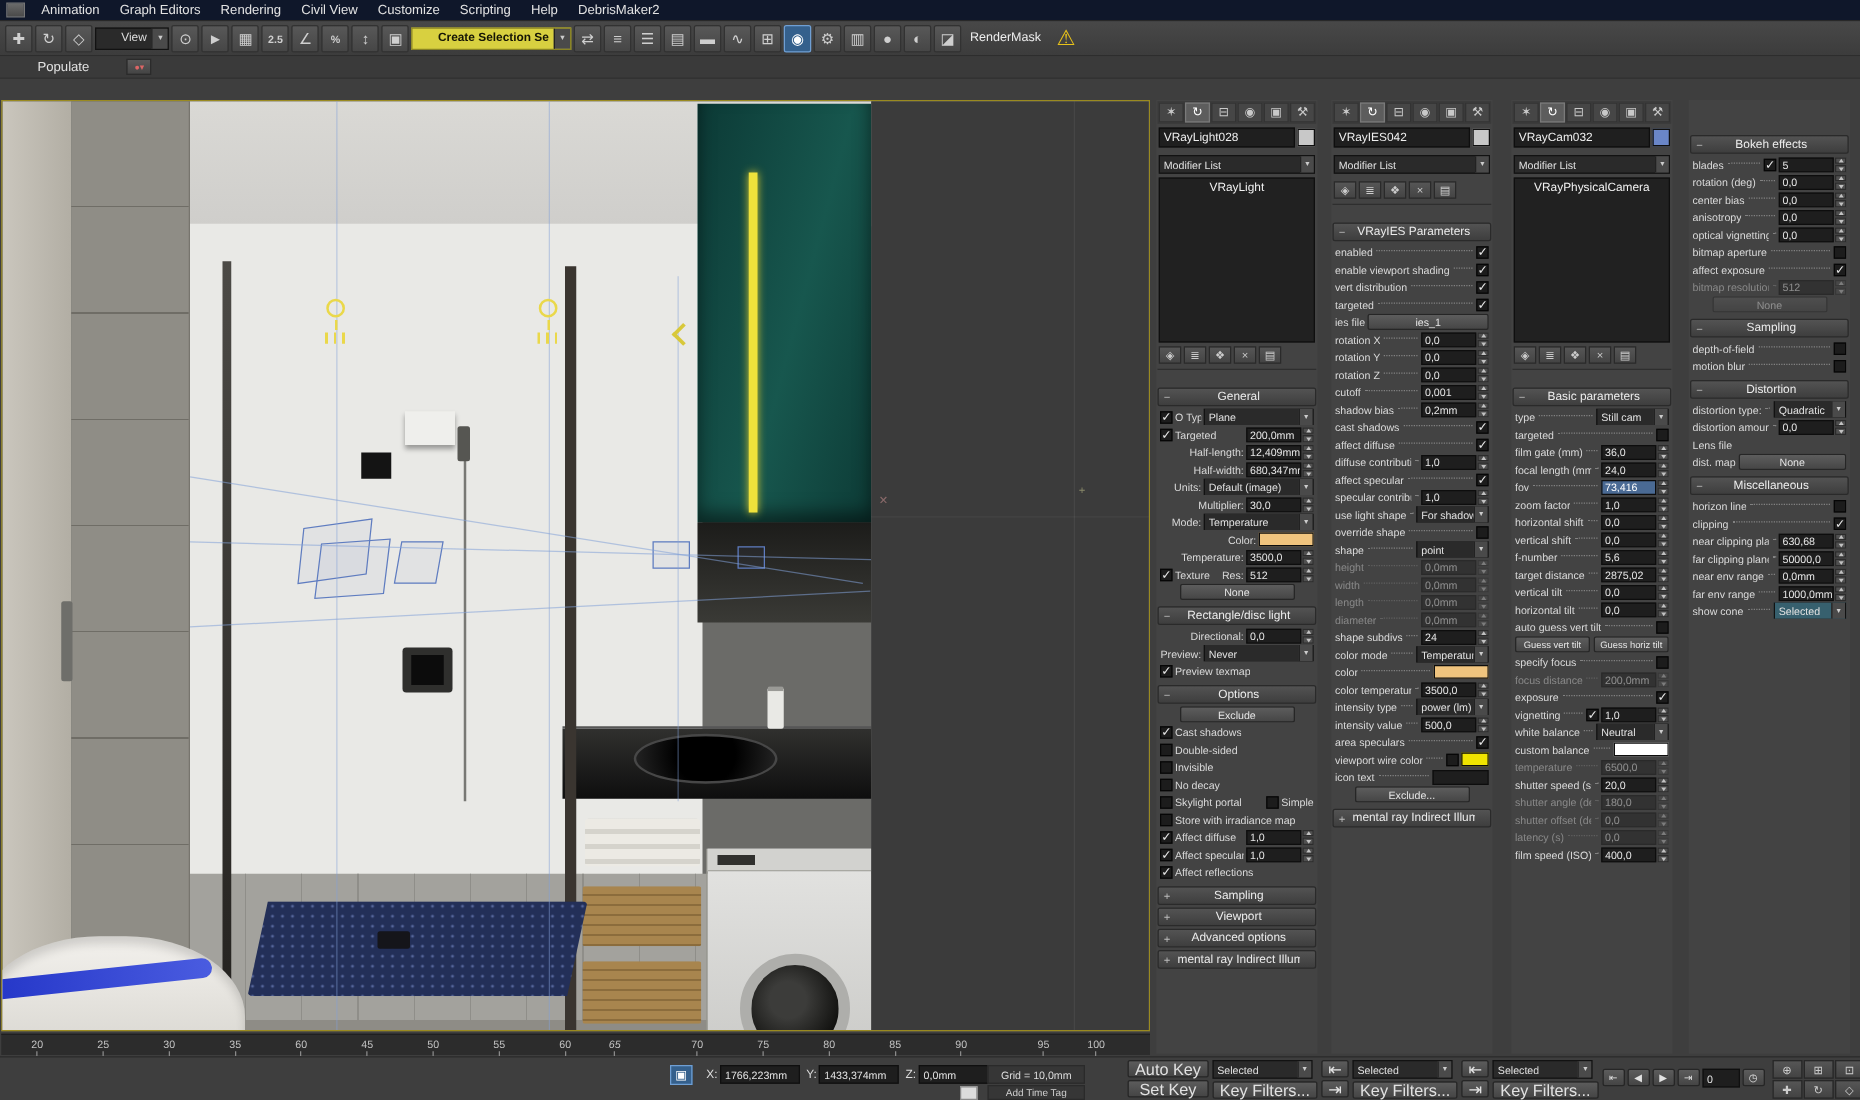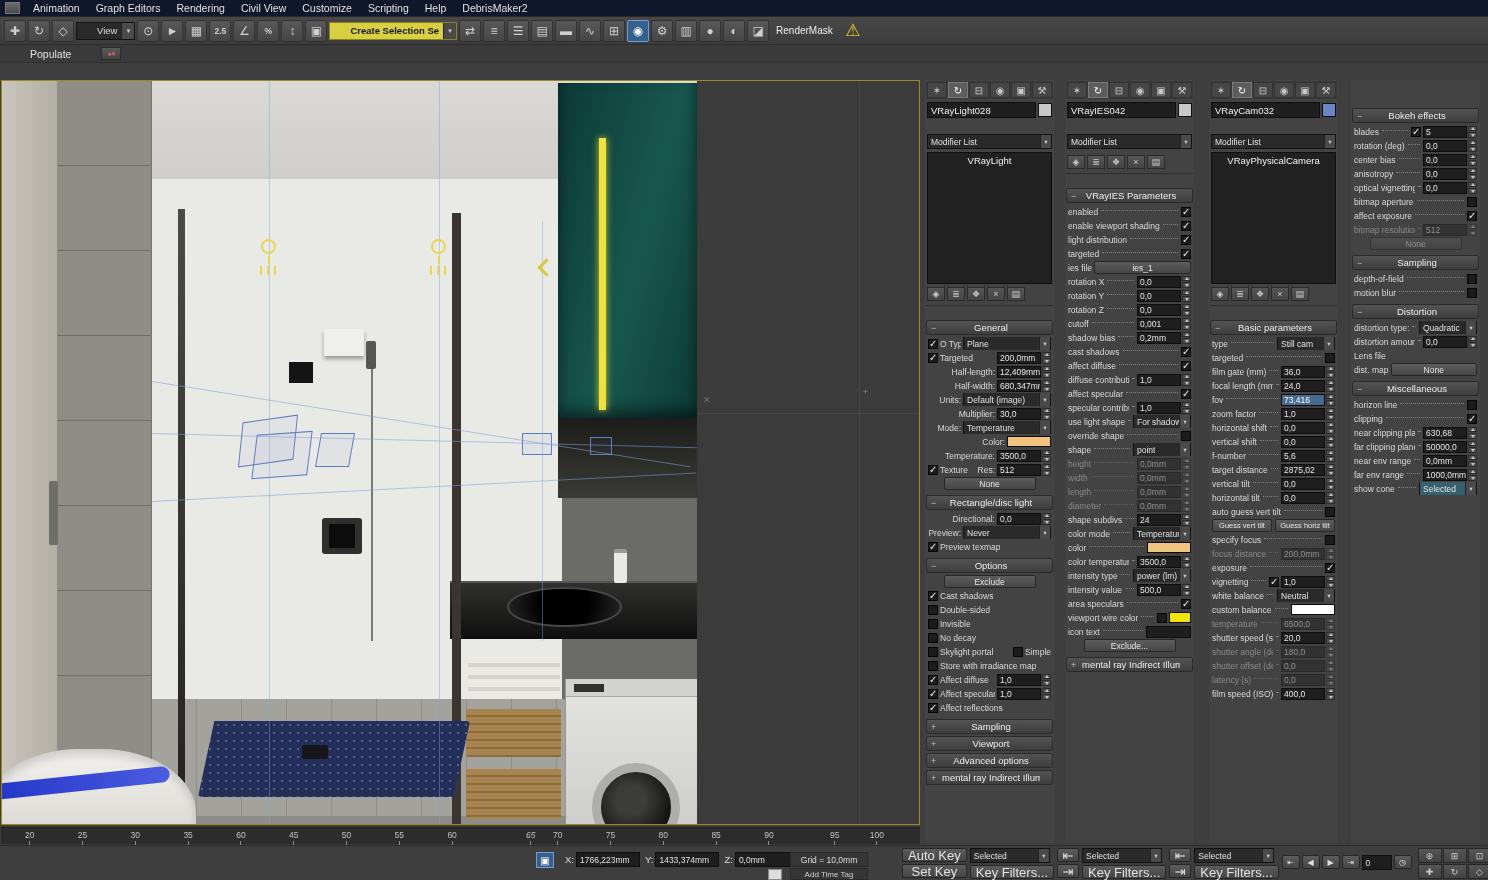--- a/index.html
+++ b/index.html
@@ -104,21 +104,21 @@
 .nbtn{background:linear-gradient(#565656,#434343);border:1px solid #272727;font-size:9px;color:#ccc;display:flex;align-items:center;justify-content:center;}
 
 .panel{position:absolute;top:80px;width:129px;height:763px;background:#434343;overflow:hidden;padding:1px;}
 #panels .panel:nth-child(1){left:925px;}
 #panels .panel:nth-child(2){left:1065px;}
 #panels .panel:nth-child(3){left:1209px;}
 #panels .panel:nth-child(4){left:1351px;}
 .ptabs{display:flex;height:18px;gap:1px;padding:1px;background:#3a3a3a;margin-bottom:3px;}
 .ptab{flex:1;display:flex;align-items:center;justify-content:center;font-size:10px;color:#c9c9c9;background:#464646;border:1px solid #333;}
 .ptab.active{background:#5d5d5d;border-color:#7a7a7a;color:#fff;}
-.pname-row{display:flex;align-items:center;gap:2px;margin:0 1px 16px;}
+.pname-row{display:flex;align-items:center;gap:2px;margin:0 1px 6px;}
 .pname{flex:1;height:16px;background:#1f1f1f;border:1px solid #0e0e0e;font-size:9.5px;display:flex;align-items:center;padding:0 3px;color:#efefef;}
 .pname-sw{width:14px;height:14px;border:1px solid #101010;}
 .ddl{height:15px;background:#2a2a2a;border:1px solid #121212;display:flex;align-items:center;justify-content:space-between;font-size:8.5px;color:#e2e2e2;padding-left:3px;min-width:0;}
 .ddl-t{overflow:hidden;white-space:nowrap;}
 .ddl-a{width:11px;align-self:stretch;background:#4a4a4a;border-left:1px solid #222;font-size:5.5px;display:flex;align-items:center;justify-content:center;color:#ccc;flex:0 0 auto;}
 .ddl.hl{background:#37606e;}
 .ddl.small{width:58px;flex:0 0 auto;}
 .ddl.p1{width:88px;flex:0 0 auto;}
 .pmod{margin:0 1px 3px;}
 .pstack{height:132px;background:#212121;border:1px solid #0f0f0f;margin:0 1px;overflow:hidden;}
@@ -290,21 +290,21 @@
   <div id="track">
       <div class="tick" style="left: 24px;">20</div>
       <div class="tick" style="left: 76.8px;">25</div>
       <div class="tick" style="left: 129.6px;">30</div>
       <div class="tick" style="left: 182.4px;">35</div>
       <div class="tick" style="left: 235.2px;">60</div>
       <div class="tick" style="left: 288px;">45</div>
       <div class="tick" style="left: 340.8px;">50</div>
       <div class="tick" style="left: 393.6px;">55</div>
       <div class="tick" style="left: 446.4px;">60</div>
-      <div class="tick" style="left: 525px; font-style: italic;">65</div>
+      <div class="tick" style="left: 486px; font-style: italic;">65</div>
       <div class="tick" style="left: 552px;">70</div>
       <div class="tick" style="left: 604.8px;">75</div>
       <div class="tick" style="left: 657.6px;">80</div>
       <div class="tick" style="left: 710.4px;">85</div>
       <div class="tick" style="left: 763.2px;">90</div>
       <div class="tick" style="left: 816px; margin-left: 13px;">95</div>
       <div class="tick" style="left: 868.8px;">100</div>
     </div>
 
   <div id="panels">
@@ -588,21 +588,21 @@
               <span class="plab">enabled</span>
               <span class="lead"></span>
               <span class="cb on"></span>
             </div>
             <div class="prow">
               <span class="plab">enable viewport shading</span>
               <span class="lead"></span>
               <span class="cb on"></span>
             </div>
             <div class="prow">
-              <span class="plab">light distribution</span>
+              <span class="plab">vert distribution</span>
               <span class="lead"></span>
               <span class="cb on"></span>
             </div>
             <div class="prow">
               <span class="plab">targeted</span>
               <span class="lead"></span>
               <span class="cb on"></span>
             </div>
             <div class="prow">
               <span class="plab">ies file</span>

